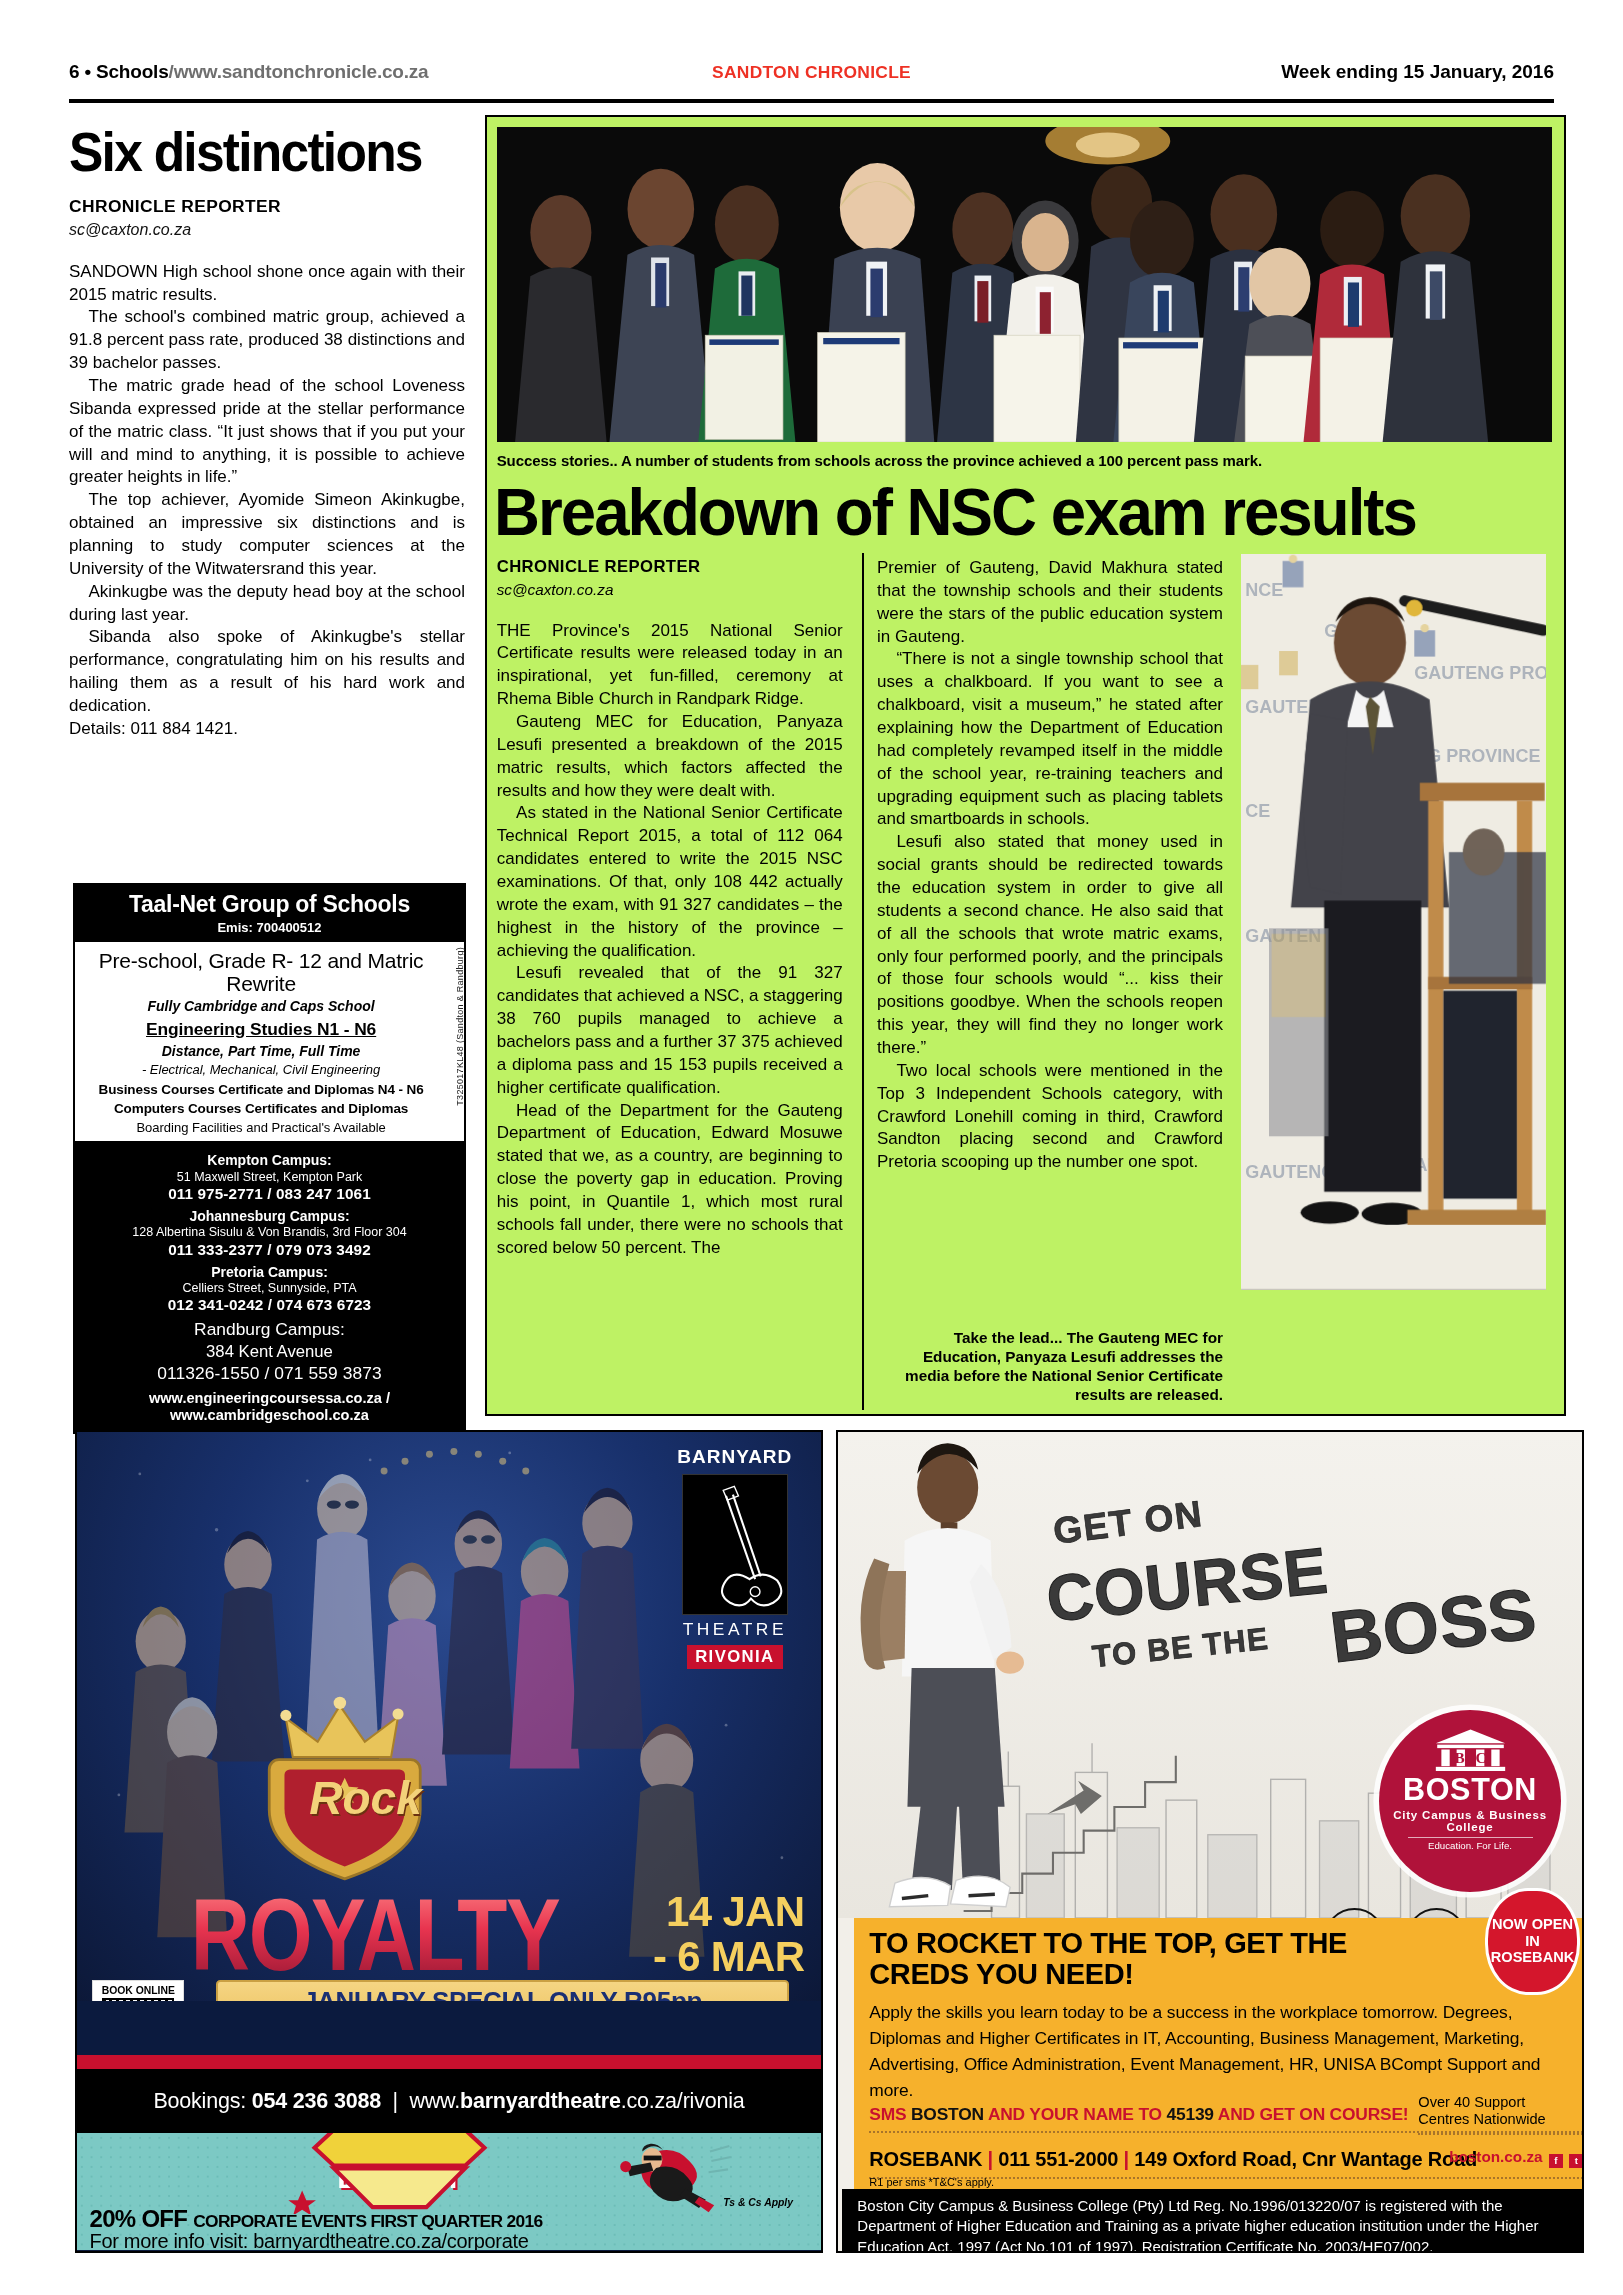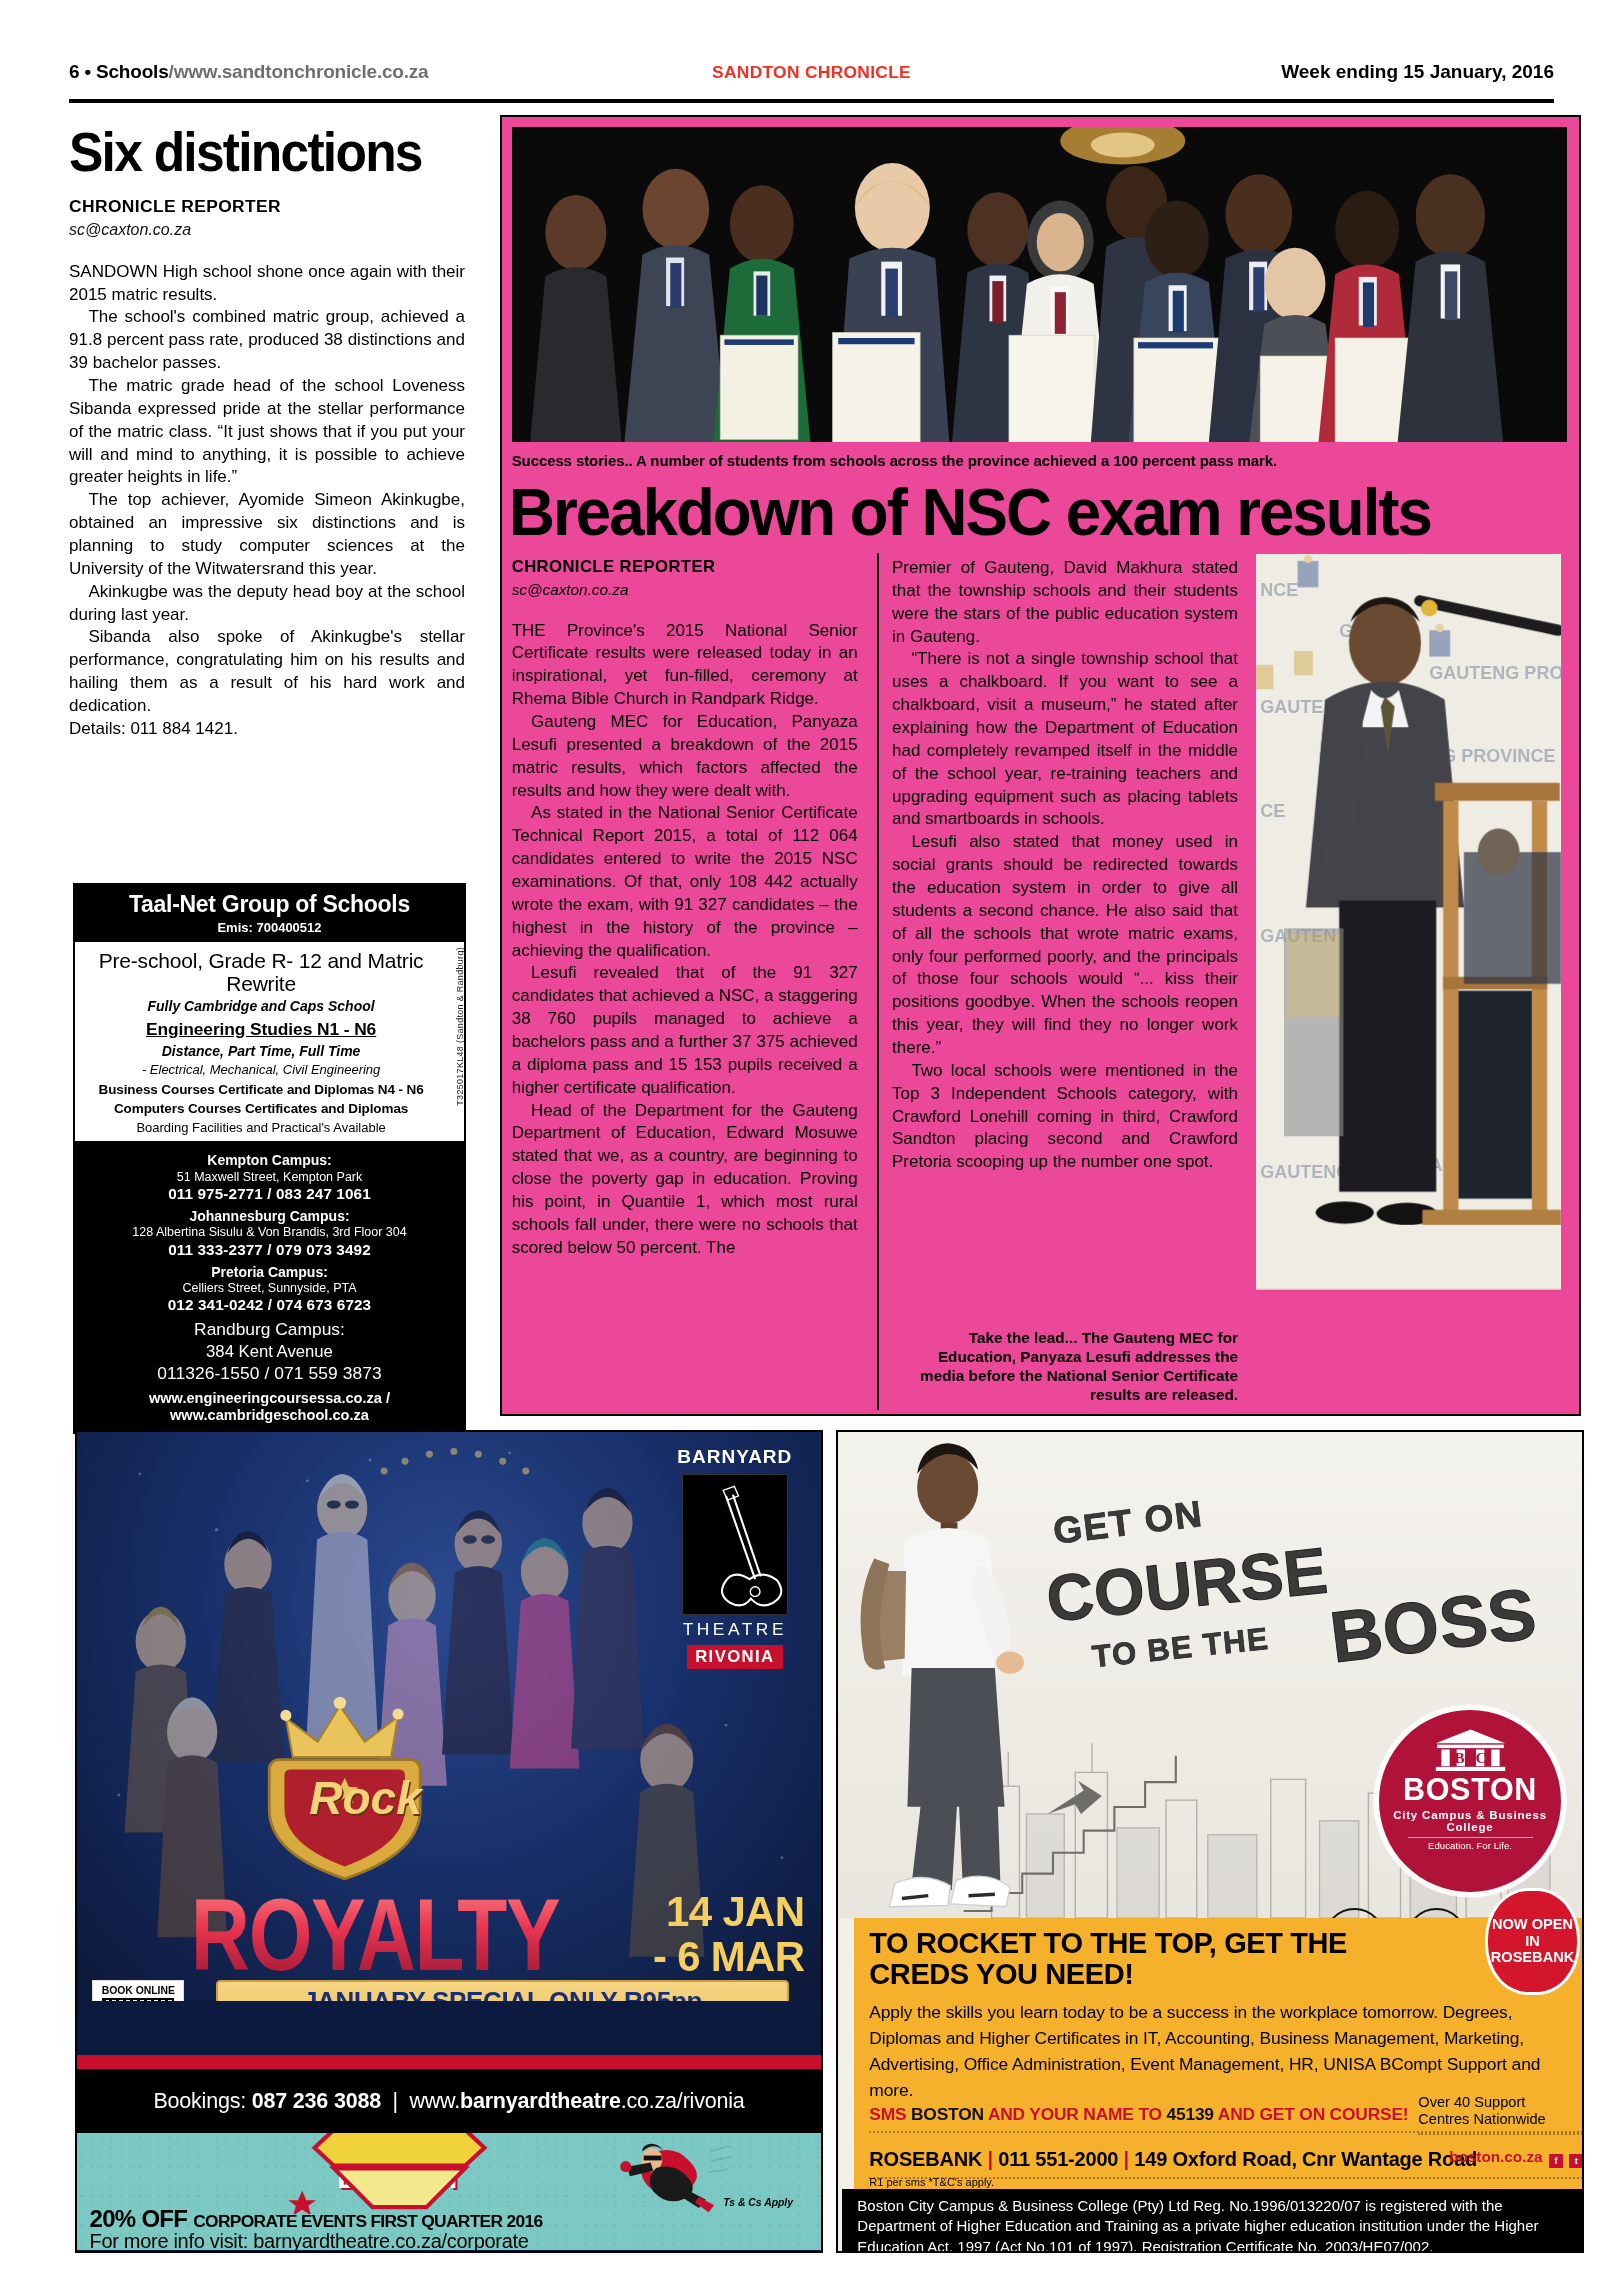--- a/index.html
+++ b/index.html
@@ -40,21 +40,21 @@
   .tn-black{background:#000;color:#fff;text-align:center;padding:5.6px 4.2px 8.3px 4.2px;}
   .cmp-name{font-size:14px;font-weight:bold;margin-top:4.9px;}
   .cmp-addr{font-size:12.5px;margin-top:1.4px;}
   .cmp-tel{font-size:15.3px;font-weight:bold;margin-top:1.4px;letter-spacing:0.1px;}
   .cmp-name.alt{font-size:17.4px;font-weight:normal;}
   .cmp-addr.alt{font-size:16.7px;}
   .cmp-tel.alt{font-size:17.4px;font-weight:normal;}
   .tn-web{font-size:14.6px;font-weight:bold;margin-top:5.6px;line-height:1.18;}
 
   
-  .rbox{position:absolute;left:500px;top:115px;width:1077px;height:1297px;border:2.1px solid #000;background:#ec4899;}
+  .rbox{position:absolute;left:485px;top:115px;width:1077px;height:1297px;border:2.1px solid #000;background:#bef264;}
   .photo-top{position:absolute;left:9.7px;top:9.7px;width:1055px;height:315px;overflow:hidden;background:#0a0a0a;}
   .cap-top{position:absolute;left:9.7px;top:335px;width:1055px;font-size:15px;font-weight:bold;letter-spacing:-0.1px;}
   .hed2{position:absolute;left:7px;top:361px;width:1062px;font-size:67px;font-weight:bold;letter-spacing:-2.1px;line-height:1;transform:scaleX(.95);transform-origin:left top;margin:0;}
   .divline{position:absolute;left:375px;top:436px;width:2.1px;height:857px;background:#000;}
   .col-a{position:absolute;left:9.7px;top:440px;width:346px;}
   .col-b{position:absolute;left:390px;top:440px;width:346px;}
   .byline2{font-size:16.7px;font-weight:bold;letter-spacing:0.4px;margin-bottom:3.5px;}
   .email2{font-size:15.3px;font-style:italic;margin-bottom:21px;}
   .col-a p,.col-b p{font-size:17px;line-height:1.345;text-align:justify;margin:0;}
   .col-a p+p,.col-b p+p{text-indent:19.4px;}
@@ -509,21 +509,21 @@
 
       <div class="qr">
         <div class="lbl">BOOK ONLINE</div>
         <div class="code"></div>
       </div>
     </div>
 
     <div class="redbar"></div>
     <div class="barn-book">
       <span>Bookings:</span>&nbsp;
-      <b>087 236 3088</b>&nbsp;&nbsp;
+      <b>054 236 3088</b>&nbsp;&nbsp;
       <span>|</span>&nbsp;&nbsp;
       <span>www.</span><b>barnyardtheatre</b><span>.co.za/rivonia</span>
     </div>
 
     <div class="barn-bot">
       <div class="bb-dots"></div>
       <div class="stb">
         <svg viewBox="0 0 330 126" width="229" height="87" style="position:absolute;left:0;top:0">
           <path d="M70 4 h190 l28 26 l-28 26 h-190 l-28 -26z" fill="#f0d23a" stroke="#c8102e" stroke-width="6"></path>
           <path d="M70 60 h190 l-56 56 h-78z" fill="#f6e98d" stroke="#c8102e" stroke-width="6"></path>

